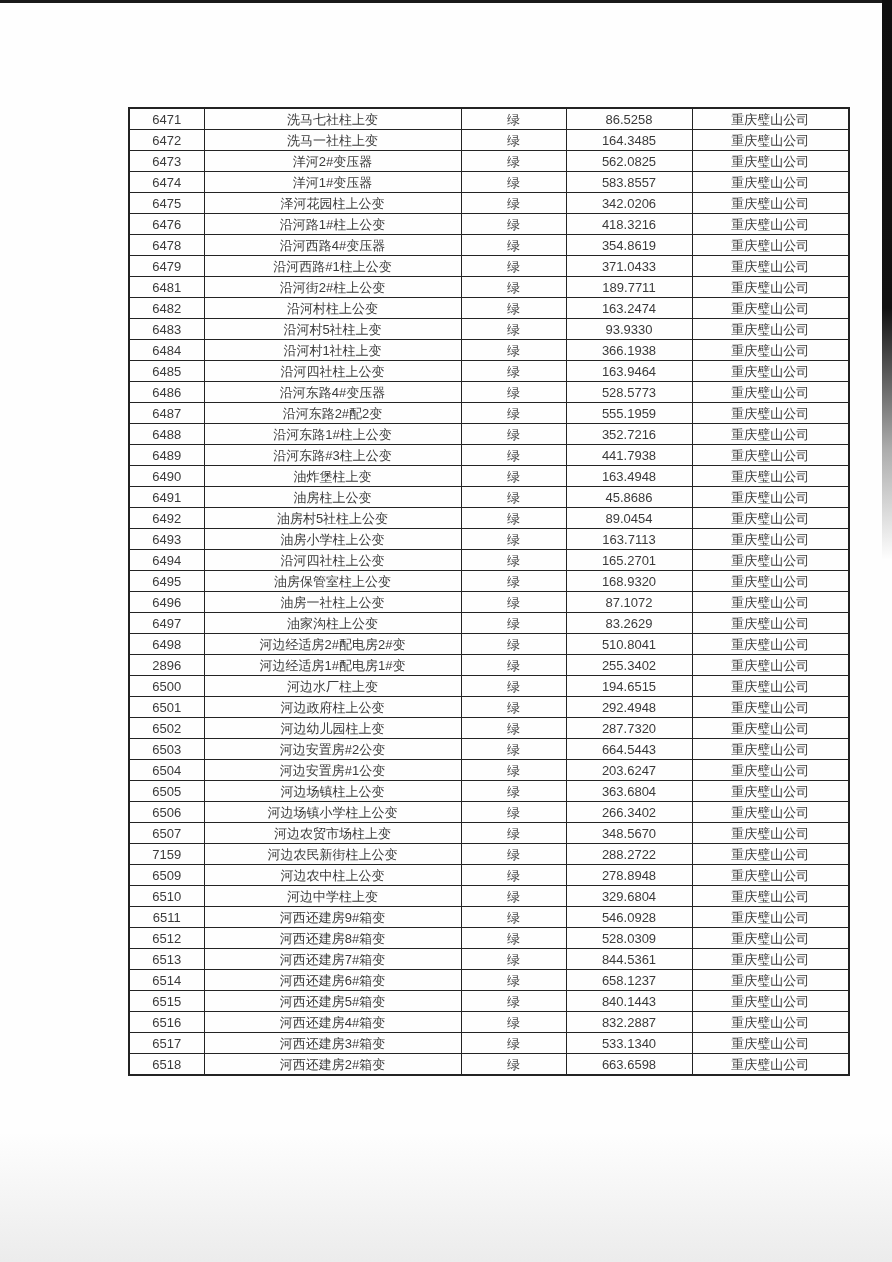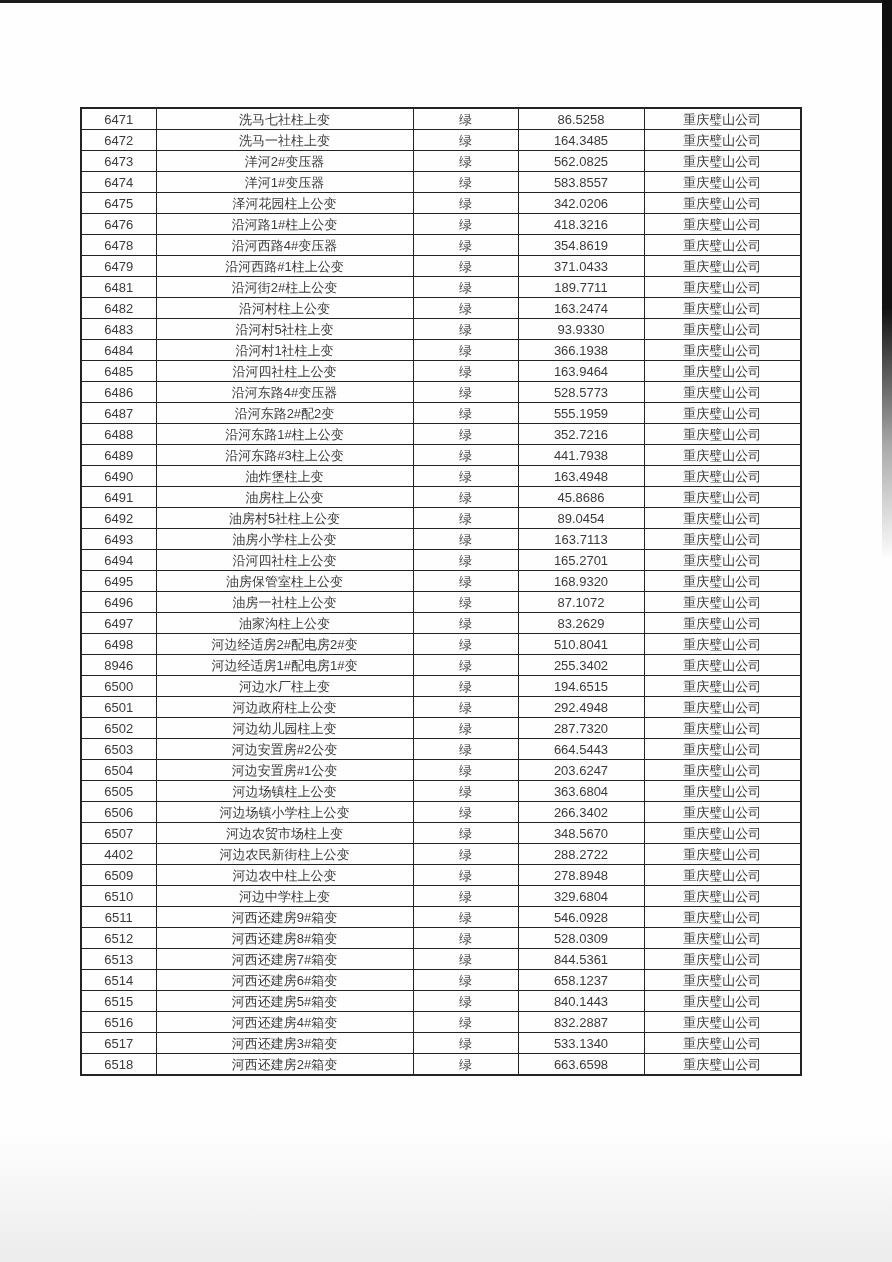--- a/index.html
+++ b/index.html
@@ -41,20 +41,21 @@
   .table-wrap {
     position: absolute;
     left: 80px;
     top: 107px;
   }
   table.device-table {
     border-collapse: collapse;
     table-layout: fixed;
     width: 720px;
     border: 2px solid #232323;
+    margin-left: 48px;
   }
   table.device-table col.c-id      { width: 75px; }
   table.device-table col.c-name    { width: 257px; }
   table.device-table col.c-status  { width: 105px; }
   table.device-table col.c-value   { width: 126px; }
   table.device-table col.c-company { width: 157px; }
   table.device-table td {
     border: 1.5px solid #232323;
     height: 20px;
     padding: 0 2px;
@@ -259,21 +260,21 @@
     <td>重庆璧山公司</td>
   </tr>
         <tr>
     <td>6498</td>
     <td>河边经适房2#配电房2#变</td>
     <td>绿</td>
     <td>510.8041</td>
     <td>重庆璧山公司</td>
   </tr>
         <tr>
-    <td>8946</td>
+    <td>2896</td>
     <td>河边经适房1#配电房1#变</td>
     <td>绿</td>
     <td>255.3402</td>
     <td>重庆璧山公司</td>
   </tr>
         <tr>
     <td>6500</td>
     <td>河边水厂柱上变</td>
     <td>绿</td>
     <td>194.6515</td>
@@ -322,21 +323,21 @@
     <td>重庆璧山公司</td>
   </tr>
         <tr>
     <td>6507</td>
     <td>河边农贸市场柱上变</td>
     <td>绿</td>
     <td>348.5670</td>
     <td>重庆璧山公司</td>
   </tr>
         <tr>
-    <td>4402</td>
+    <td>7159</td>
     <td>河边农民新街柱上公变</td>
     <td>绿</td>
     <td>288.2722</td>
     <td>重庆璧山公司</td>
   </tr>
         <tr>
     <td>6509</td>
     <td>河边农中柱上公变</td>
     <td>绿</td>
     <td>278.8948</td>

